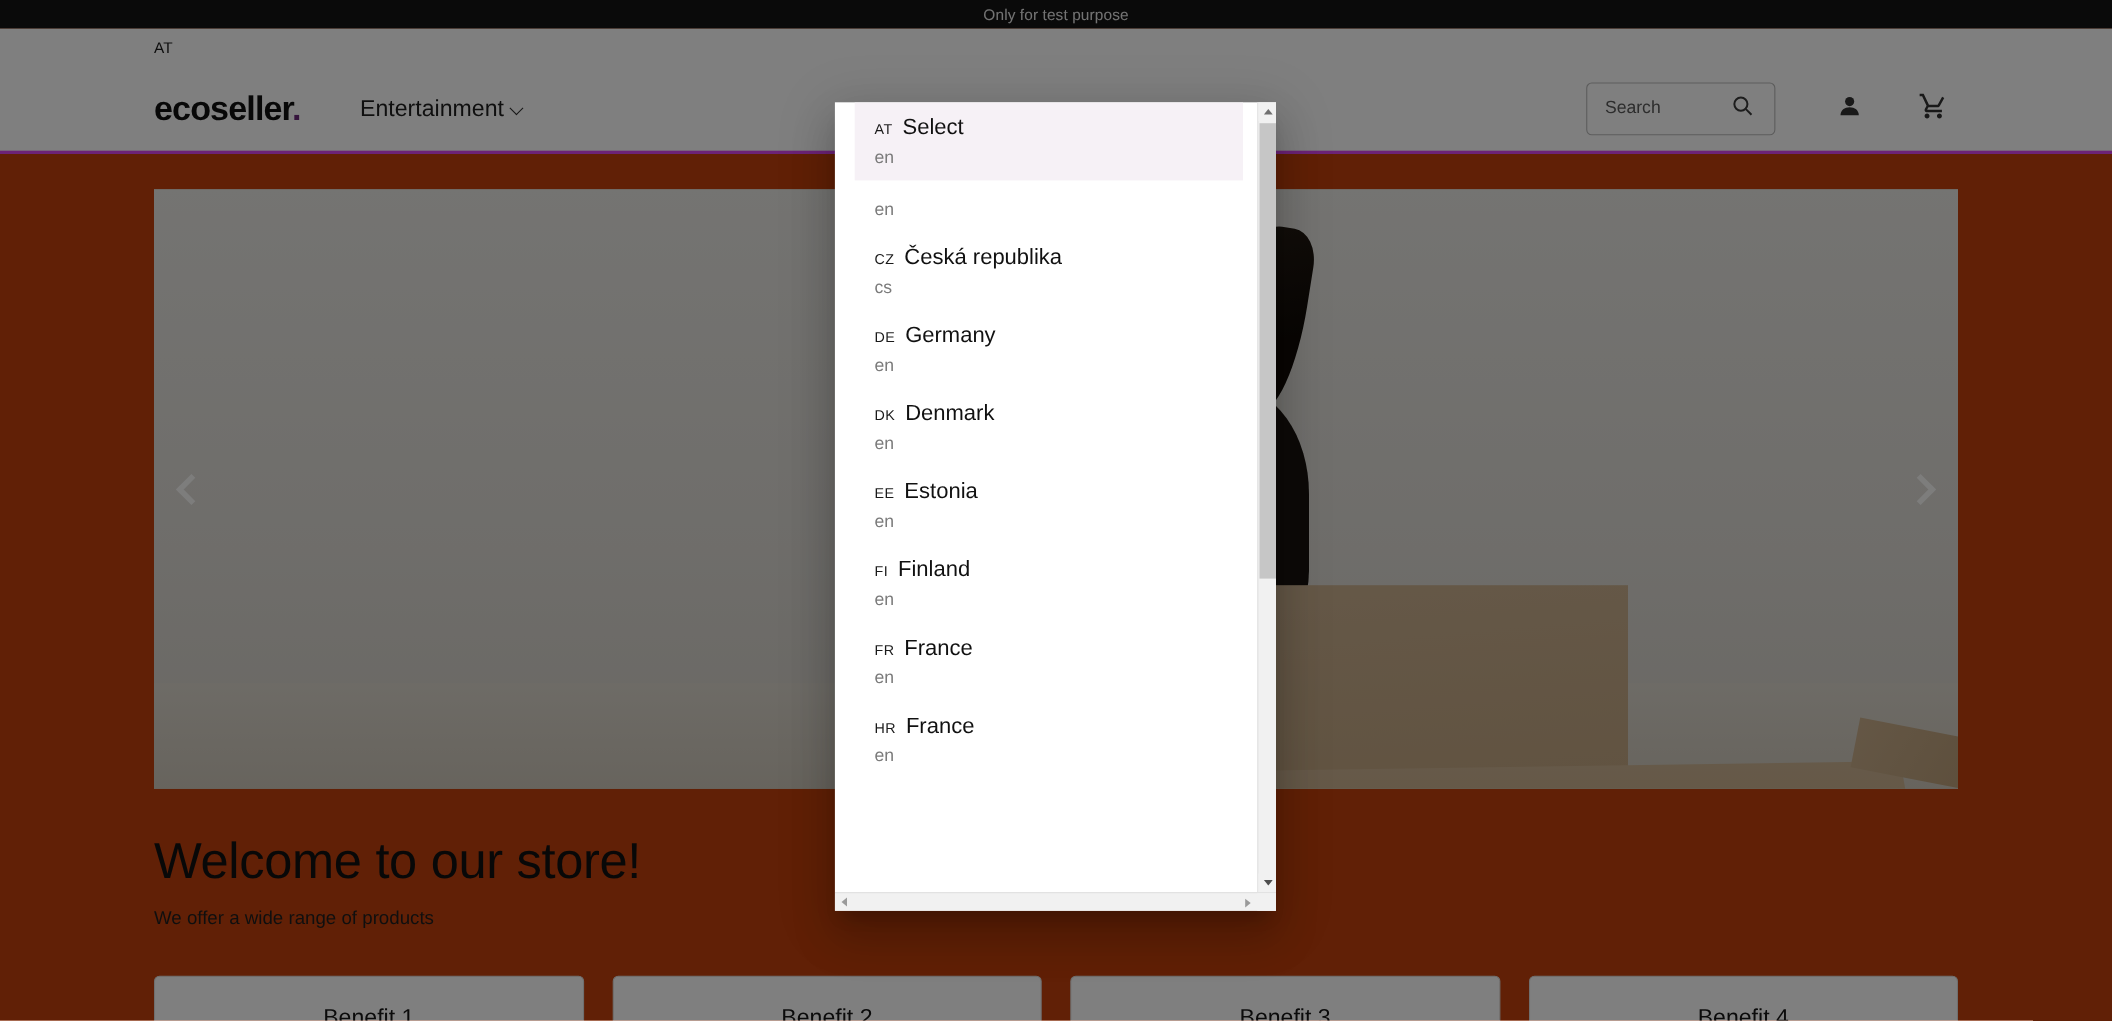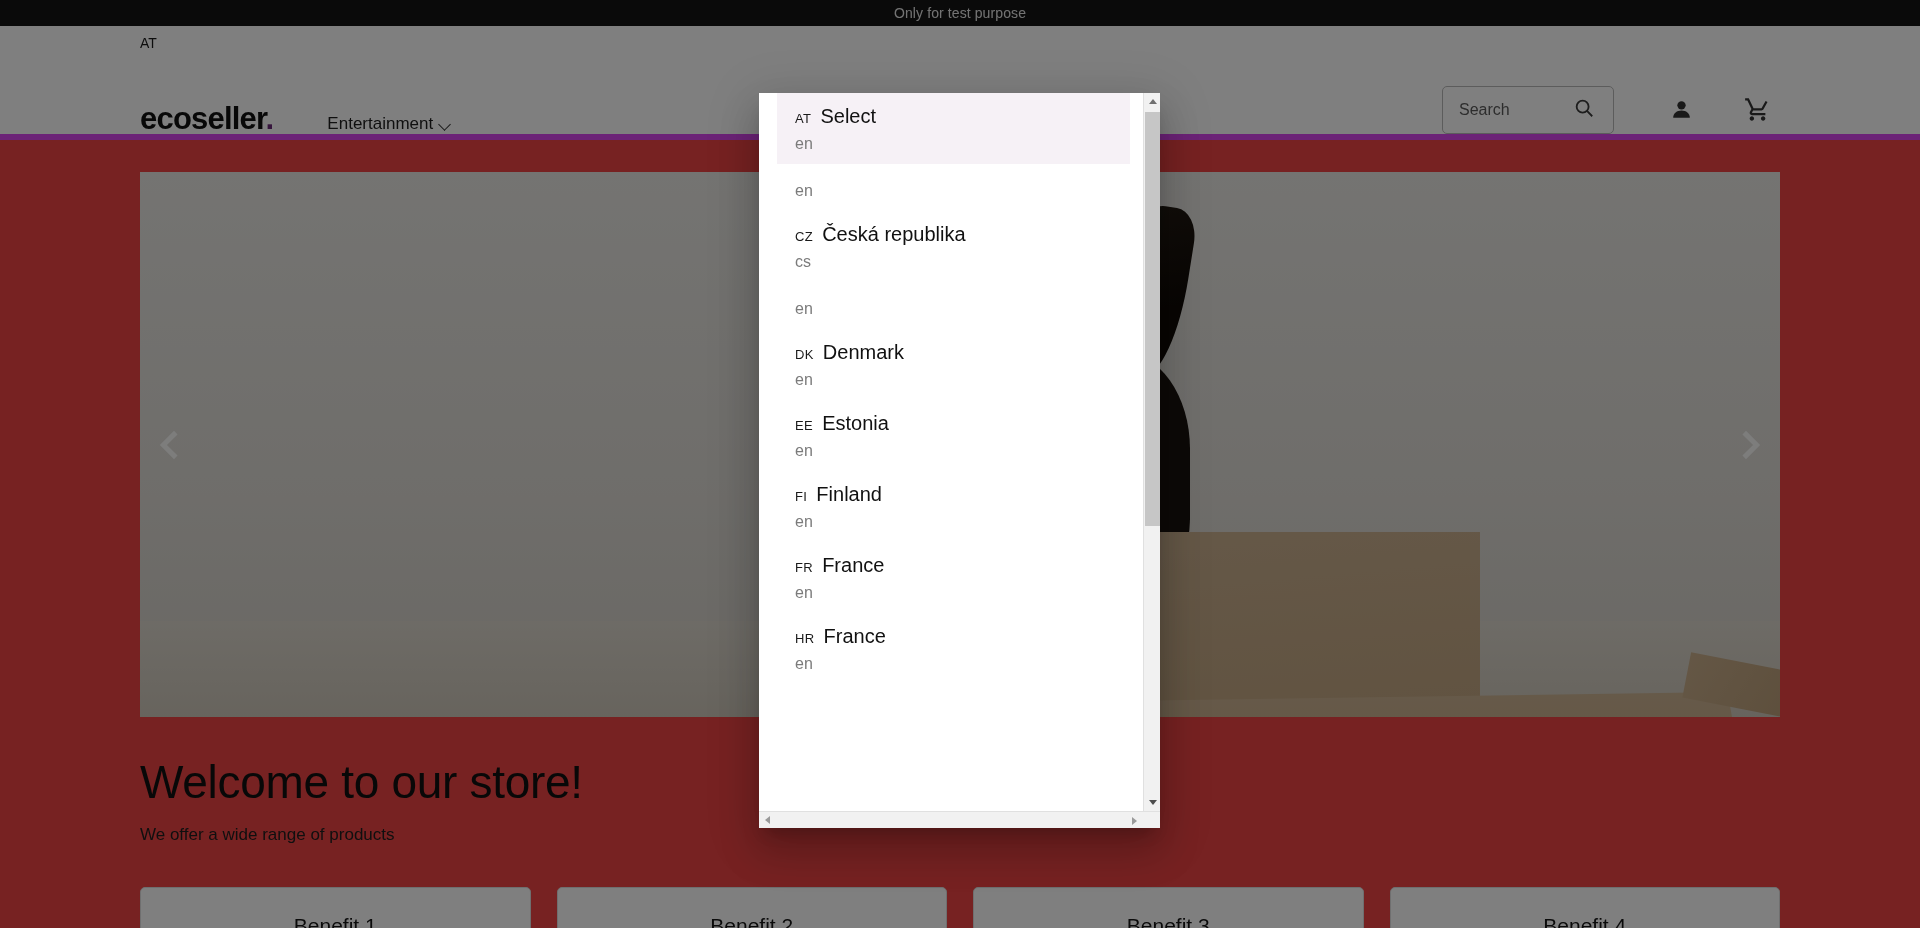--- a/index.html
+++ b/index.html
@@ -5,21 +5,21 @@
 <style>
   * { box-sizing: border-box; }
   html, body {
     margin: 0; padding: 0;
     width: 1920px; height: 928px;
     overflow: hidden;
     font-family: "Liberation Sans", sans-serif;
     background: #ffffff;
   }
 
-  #page { position: relative; width: 1920px; height: 928px; overflow: hidden; background:#ef4444;text-decoration:underline; }
+  #page { position: relative; width: 1920px; height: 928px; overflow: hidden; background:#c2410c;text-decoration:underline; }
 
   
   #site { position:absolute; inset:0; }
 
   .testbar {
     height: 26px;
     background: #151515;
     color: #e6e6e6;
     font-size: 14px;
     display: flex; align-items: center; justify-content: center;
@@ -30,37 +30,37 @@
     height: 34px;
     padding-left: 140px;
     display: flex; align-items: center;
     font-size: 14px;
     color: #1b1b1b;
     background:#fff;
   }
 
   .header {
     height: 80px;
-    border-bottom: 6px solid #d946ef;
-    display: flex; align-items: flex-end;
+    border-bottom: 3px solid #d946ef;
+    display: flex; align-items: center;
     padding: 0 140px;
     background:#fff;
   }
   .logo {
     font-size: 31px;
     font-weight: 700;
     letter-spacing: -0.8px;
     color: #111;
     margin-right: 54px;
     line-height: 1;
   }
   .logo .dot { color: #6d2a7a; }
 
   .nav-item {
-    font-size: 17px;
+    font-size: 21px;
     color: #1f1f1f;
     display: flex; align-items: center; gap: 7px;
     cursor: pointer;
   }
   .chev { display:inline-block; width:11px; height:11px; position:relative; }
   .chev::after{
     content:""; position:absolute; left:0; top:1px;
     width:8px; height:8px;
     border-right:1.6px solid #303030; border-bottom:1.6px solid #303030;
     transform: rotate(45deg);
@@ -479,20 +479,24 @@
               <div class="country-lang">en</div>
             </div>
             <div class="country-row">
               <div class="country-main">
                 <span class="country-code">CZ</span>
                 <span class="country-name">Česká republika</span>
               </div>
               <div class="country-lang">cs</div>
             </div>
             <div class="country-row">
+              <div class="country-main">
+                <span class="country-code">DE</span>
+                <span class="country-name">Germany</span>
+              </div>
               <div class="country-lang">en</div>
             </div>
             <div class="country-row">
               <div class="country-main">
                 <span class="country-code">DK</span>
                 <span class="country-name">Denmark</span>
               </div>
               <div class="country-lang">en</div>
             </div>
             <div class="country-row">

